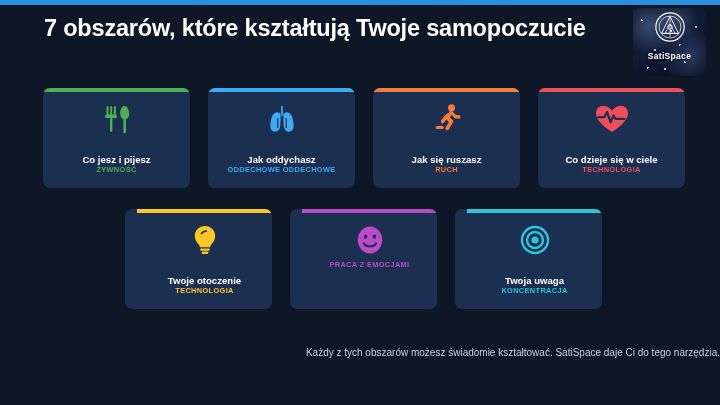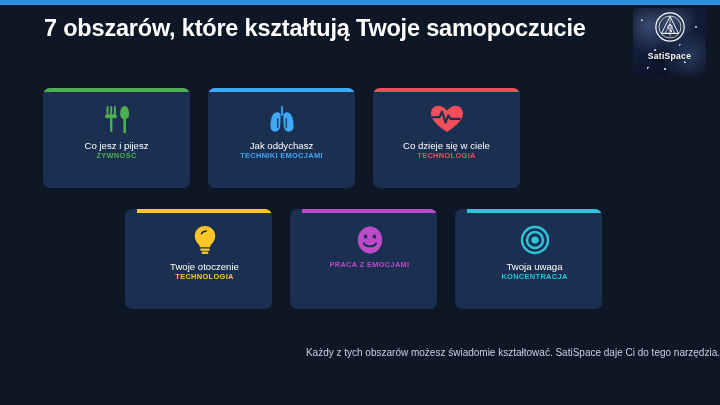--- a/index.html
+++ b/index.html
@@ -100,23 +100,23 @@
   .card-icon {
     height: 40px;
     display: flex;
     align-items: center;
     justify-content: center;
     margin-top: 7px;
   }
   .card-title {
     color: #ffffff;
     font-size: 9.6px;
-    font-weight: normal;
+    font-weight: bold;
     text-align: center;
-    margin-top: 1px;
+    margin-top: 15px;
     padding: 0 4px;
     white-space: nowrap;
   }
   .card-tag {
     font-size: 7.4px;
     font-weight: bold;
     letter-spacing: .35px;
     text-align: center;
     white-space: nowrap;
   }
@@ -186,23 +186,37 @@
             <path d="M14.6 10.5 c0 3.5 0 10 -0.6 13 c-0.5 2.6 -2.6 4.2 -5 4.2 c-2.6 0 -4.3 -1.8 -4.5 -4.4 c-0.3 -4 0.4 -9 2.1 -12 c1.3 -2.3 3.4 -3.4 5.3 -3 c1.7 .4 2.7 1.3 2.7 2.2 z"></path>
             <path d="M17.4 10.5 c0 3.5 0 10 0.6 13 c0.5 2.6 2.6 4.2 5 4.2 c2.6 0 4.3 -1.8 4.5 -4.4 c0.3 -4 -0.4 -9 -2.1 -12 c-1.3 -2.3 -3.4 -3.4 -5.3 -3 c-1.7 .4 -2.7 1.3 -2.7 2.2 z"></path>
           </g>
           <g stroke="#1b2f50" stroke-width="1.2" fill="none" stroke-linecap="round">
             <path d="M11.8 14.5 v9"></path>
             <path d="M20.2 14.5 v9"></path>
           </g>
         </svg>
       </div>
       <div class="card-title">Jak oddychasz</div>
-      <div class="card-tag" style="color:#3fa9f5">TECHNIKI EMOCJAMI</div>
-    </div>
-
+      <div class="card-tag" style="color:#3fa9f5">ODDECHOWE ODDECHOWE</div>
+    </div>
+
+    <div class="card">
+      <div class="card-accent" style="background:#f57c3a"></div>
+      <div class="card-icon">
+        <svg width="30" height="32" viewBox="0 0 30 32">
+          <g fill="#f57c3a">
+            <circle cx="19.5" cy="4.8" r="3.5"></circle>
+            <path d="M17.3 9.5 c-2.2 .8 -4.2 2.4 -5.6 4.4 l-2.6 3.7 a1.8 1.8 0 0 0 2.9 2.1 l2.3 -3.2 l2.6 2.4 l-3.3 5.6 a1.9 1.9 0 0 0 3.2 2 l4.1 -6.9 a2.3 2.3 0 0 0 -0.4 -2.8 l-2.5 -2.4 l1.6 -2.6 l2.8 3.4 l4.2 .5 a1.7 1.7 0 0 0 .4 -3.4 l-3.4 -.5 l-3.1 -3.4 a2.6 2.6 0 0 0 -3.2 -.9 z"></path>
+            <path d="M10.2 22.8 l-5 .1 a1.6 1.6 0 0 0 0 3.2 l5 -.1 a1.6 1.6 0 0 0 0 -3.2 z"></path>
+          </g>
+        </svg>
+      </div>
+      <div class="card-title">Jak się ruszasz</div>
+      <div class="card-tag" style="color:#f57c3a">RUCH</div>
+    </div>
 
     <div class="card">
       <div class="card-accent" style="background:#ef4e5a"></div>
       <div class="card-icon">
         <svg width="34" height="30" viewBox="0 0 34 30">
           <path d="M17 28 C5 20 1 14.2 1 9.4 C1 4.9 4.3 1.8 8.3 1.8 C11.3 1.8 14.2 3.4 17 6.6 C19.8 3.4 22.7 1.8 25.7 1.8 C29.7 1.8 33 4.9 33 9.4 C33 14.2 29 20 17 28 Z" fill="#ef4e5a"></path>
           <path d="M3 13.2 h6.4 l2.6 -5.4 l3.6 10.6 l2.8 -7 l2 3.4 h9.2" fill="none" stroke="#1b2f50" stroke-width="2.2" stroke-linejoin="round" stroke-linecap="round"></path>
         </svg>
       </div>
       <div class="card-title">Co dzieje się w ciele</div>

